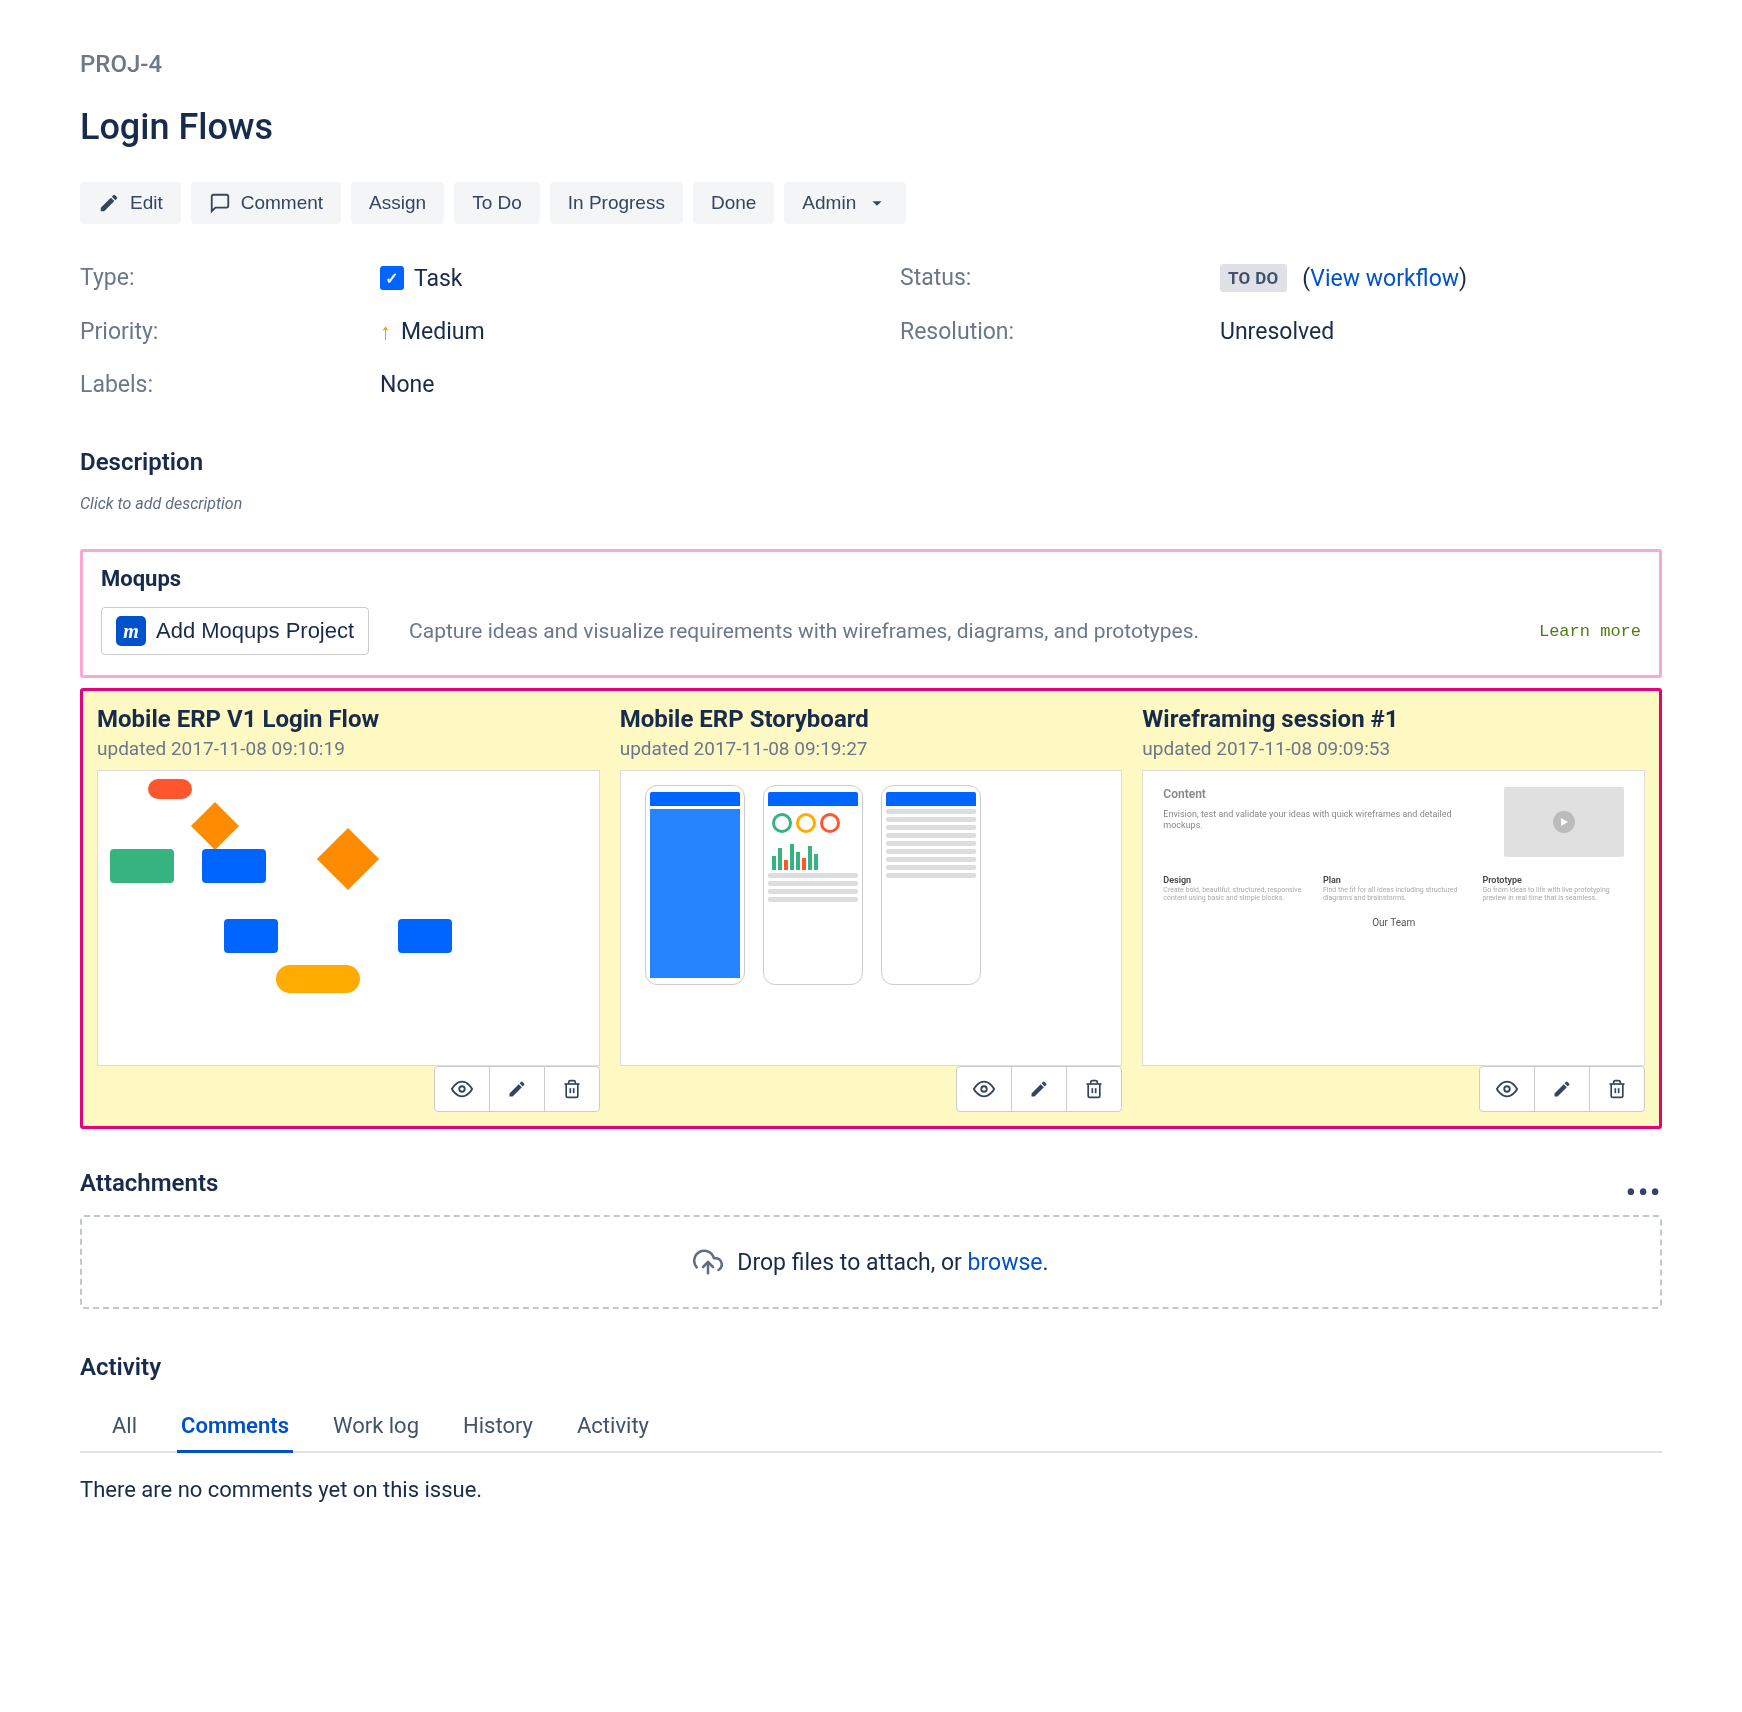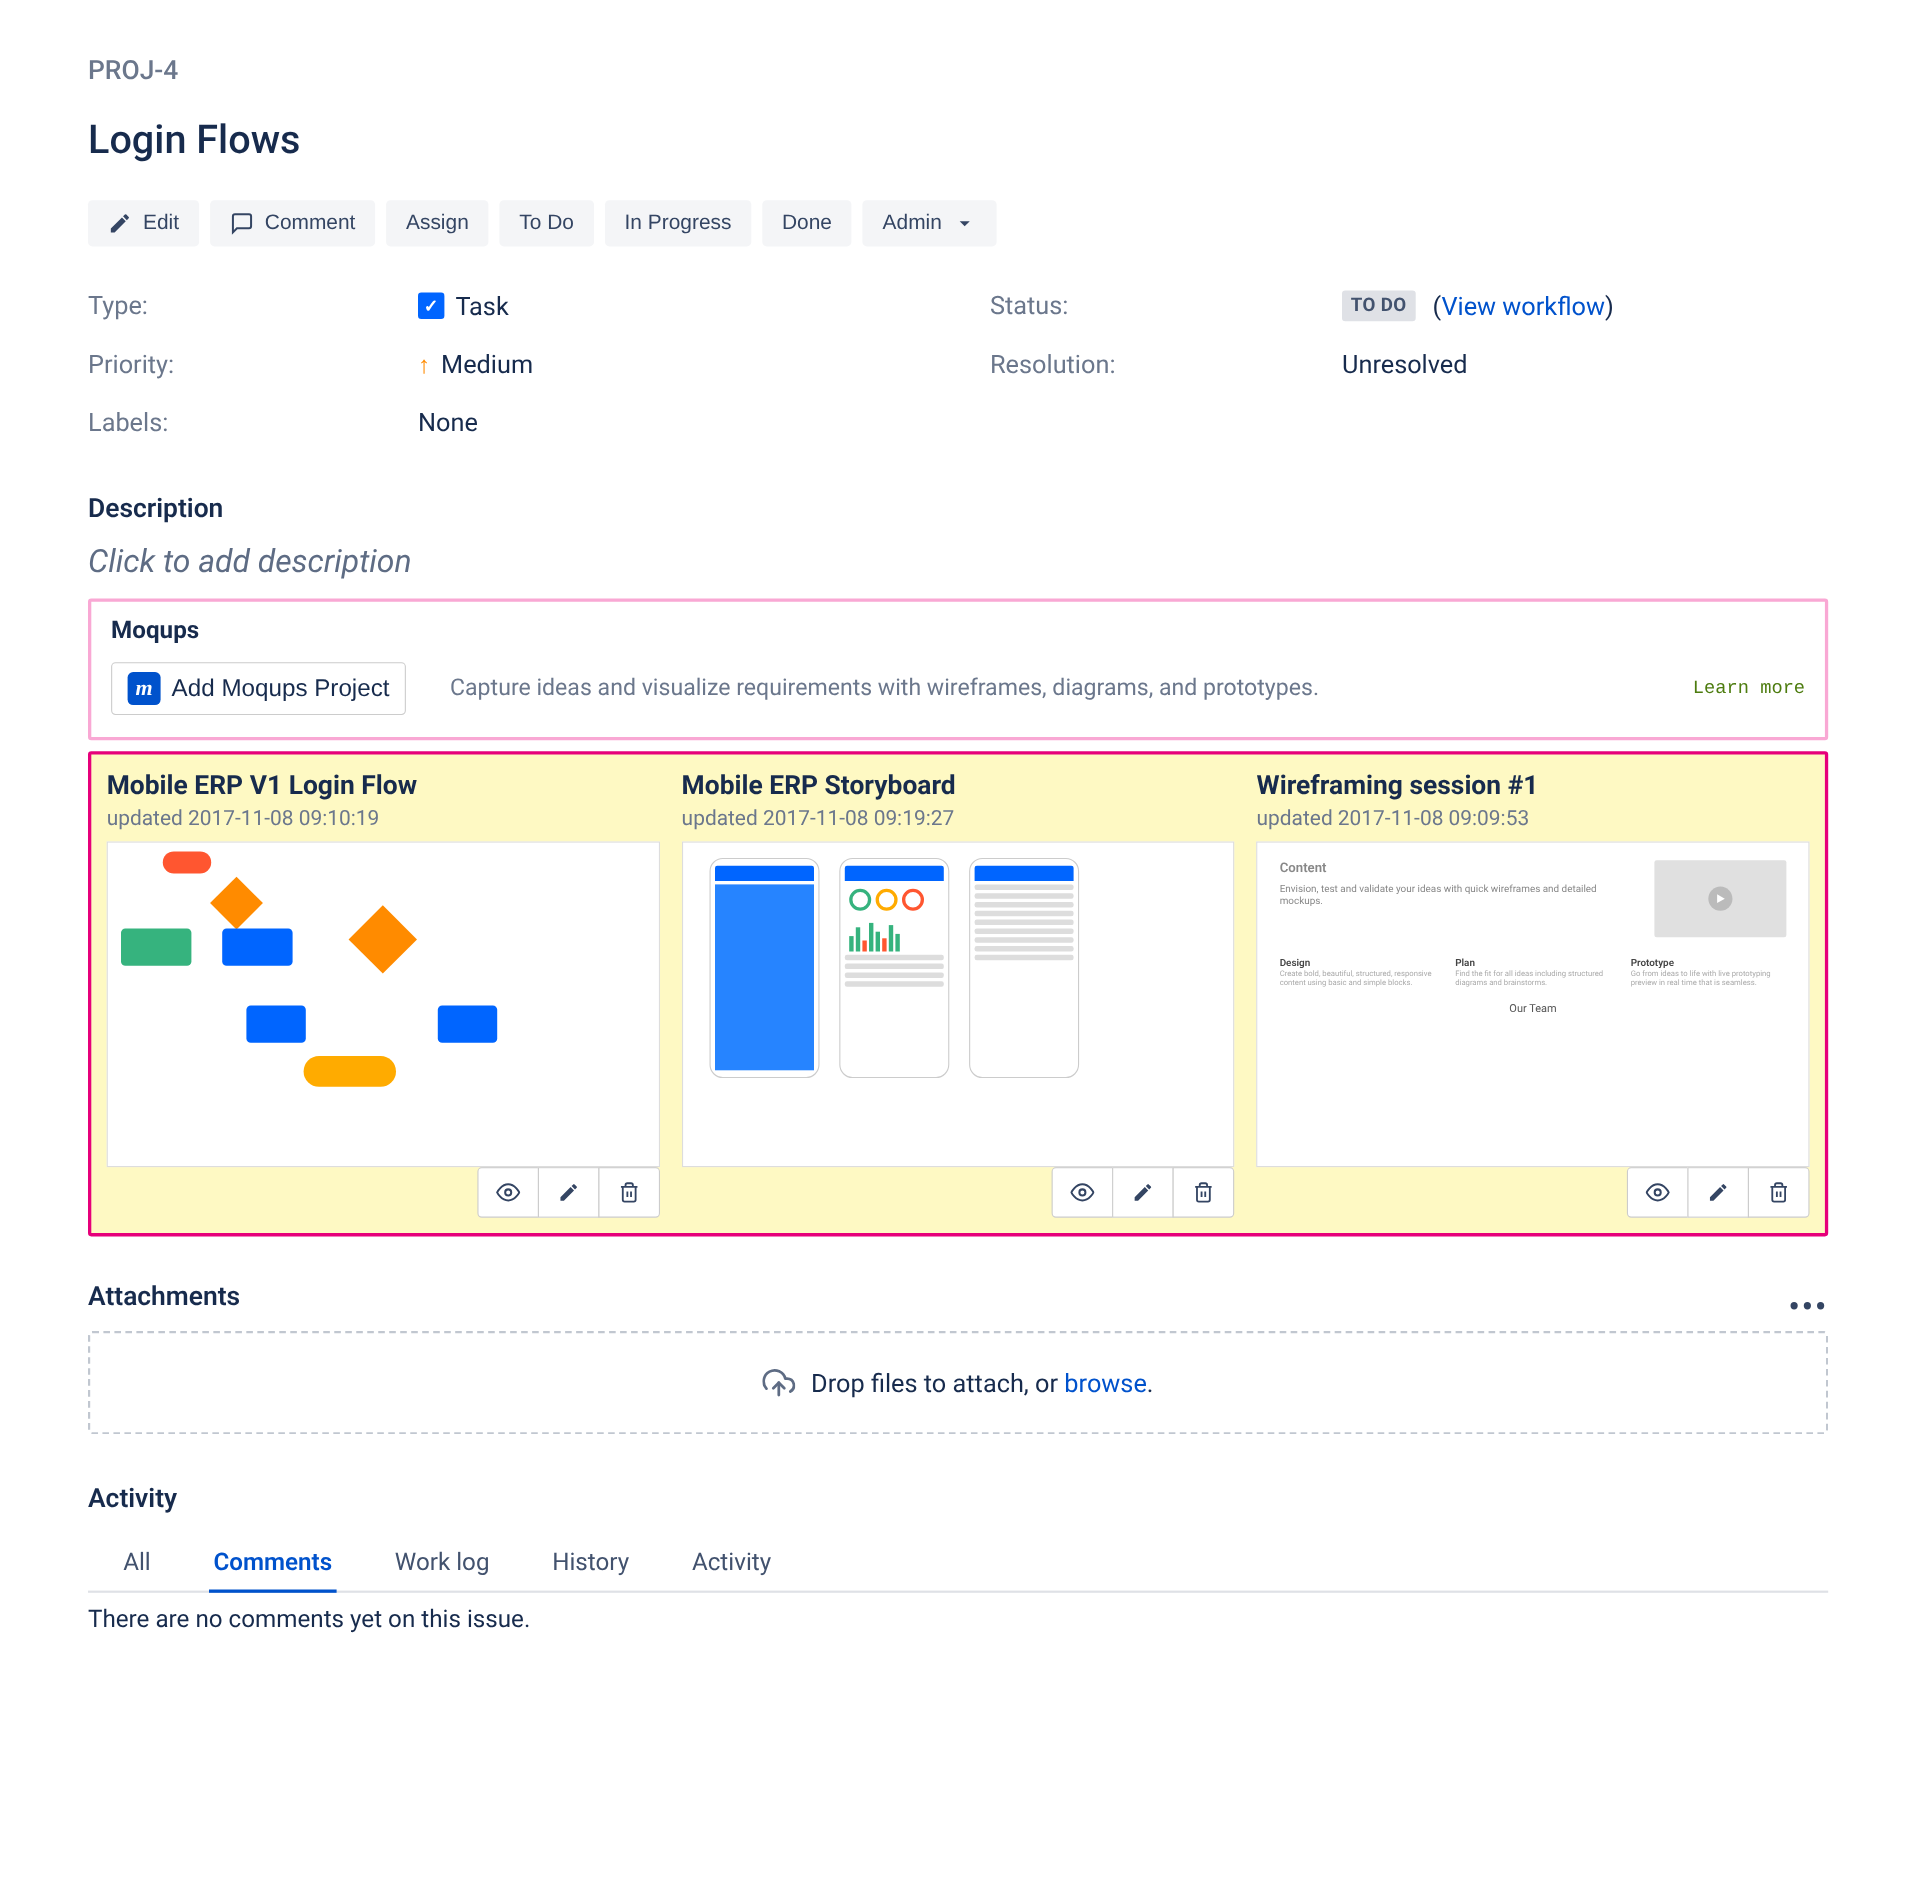--- a/index.html
+++ b/index.html
@@ -22,21 +22,21 @@
   .btn svg { width: 22px; height: 22px; }
   .details-grid { display: grid; grid-template-columns: 300px 520px 320px auto; row-gap: 26px; margin-bottom: 50px; }
   .det-label { color: #6B778C; font-size: 23px; }
   .det-value { color: #172B4D; font-size: 23px; display: flex; align-items: center; gap: 10px; }
   .check-icon { width: 24px; height: 24px; background: #0065FF; border-radius: 3px; display:inline-flex; align-items:center; justify-content:center; }
   .check-icon::after { content: "✓"; color:#fff; font-size:16px; font-weight:bold; }
   .arrow-up { color: #FF8B00; font-weight: bold; font-size: 22px; }
   .lozenge { background: #DFE1E6; color: #42526E; font-weight: 700; font-size: 17px; padding: 4px 8px; border-radius: 3px; letter-spacing: 0.3px; }
   .link { color: #0052CC; text-decoration: none; }
   .section-title { font-size: 24px; font-weight: 600; color: #172B4D; margin-bottom: 18px; }
-  .desc-placeholder { font-style: italic; color: #5E6C84; font-size: 29px; margin-bottom: 16px; }
+  .desc-placeholder { font-style: italic; color: #5E6C84; font-size: 16px; margin-bottom: 36px; }
 
   .moqups-panel { border: 3px solid #f9a8d4; border-radius: 3px; padding: 14px 18px 20px; margin-bottom: 10px; }
   .moqups-title { font-size: 22px; font-weight: 700; color: #172B4D; margin-bottom: 16px; }
   .moqups-row { display: flex; align-items: center; gap: 40px; }
   .add-moq-btn { background:#fff; border:1px solid #ccc; border-radius:4px; padding: 8px 14px; display:inline-flex; align-items:center; gap:10px; font-size:22px; color:#172B4D; cursor:pointer; }
   .moq-logo { width:30px; height:30px; background:#0052CC; border-radius:5px; display:flex; align-items:center; justify-content:center; color:#fff; font-style:italic; font-weight:700; font-size:20px; font-family: Georgia, serif; }
   .moqups-hint { color: #6B778C; font-size: 21px; flex:1; }
   .learn-more { color: #4d7c0f; font-size: 17px; cursor:pointer;font-family:Liberation Mono, monospace; }
 
   .projects-panel { border: 3px solid #E6007A; border-radius:3px; background:#fef9c3; padding: 14px; display:grid; grid-template-columns: repeat(3, 1fr); gap: 20px; margin-bottom: 40px; }
@@ -87,21 +87,21 @@
   .slide-col p { font-size:7px; color:#aaa; line-height:1.2; }
   .slide-team { text-align:center; font-size:10px; margin-top:14px; }
 
   .attachments { margin-top: 20px; }
   .attach-header { display:flex; justify-content:space-between; align-items:center; }
   .dots { font-size:28px; font-weight:bold; letter-spacing:2px; cursor:pointer; color:#344563; }
   .dropzone { border:2px dashed #C1C7D0; border-radius:4px; padding:30px; display:flex; align-items:center; justify-content:center; gap:14px; font-size:23px; color:#172B4D;text-align:right; }
   .dropzone svg { width:30px; height:30px; stroke:#5E6C84; }
 
   .activity { margin-top: 44px; }
-  .tabs { display:flex; gap:49px; border-bottom:2px solid #DFE1E6; padding: 0 28px; margin-top: 20px; margin-bottom: 12px; }
+  .tabs { display:flex; gap:36px; border-bottom:2px solid #DFE1E6; padding: 0 28px; margin-top: 20px; margin-bottom: 24px; }
   .tab { padding: 12px 4px; font-size:22px; color:#42526E; cursor:pointer; border-bottom:3px solid transparent; margin-bottom:-2px; font-weight:400; }
   .tab.active { color:#0052CC; border-bottom-color:#0052CC; font-weight:600; }
   .no-comments { font-size:22px; color:#172B4D; }
 </style>
 </head>
 <body>
 
 <div class="issue-key">PROJ-4</div>
 <h1 class="issue-title">Login Flows</h1>
 

